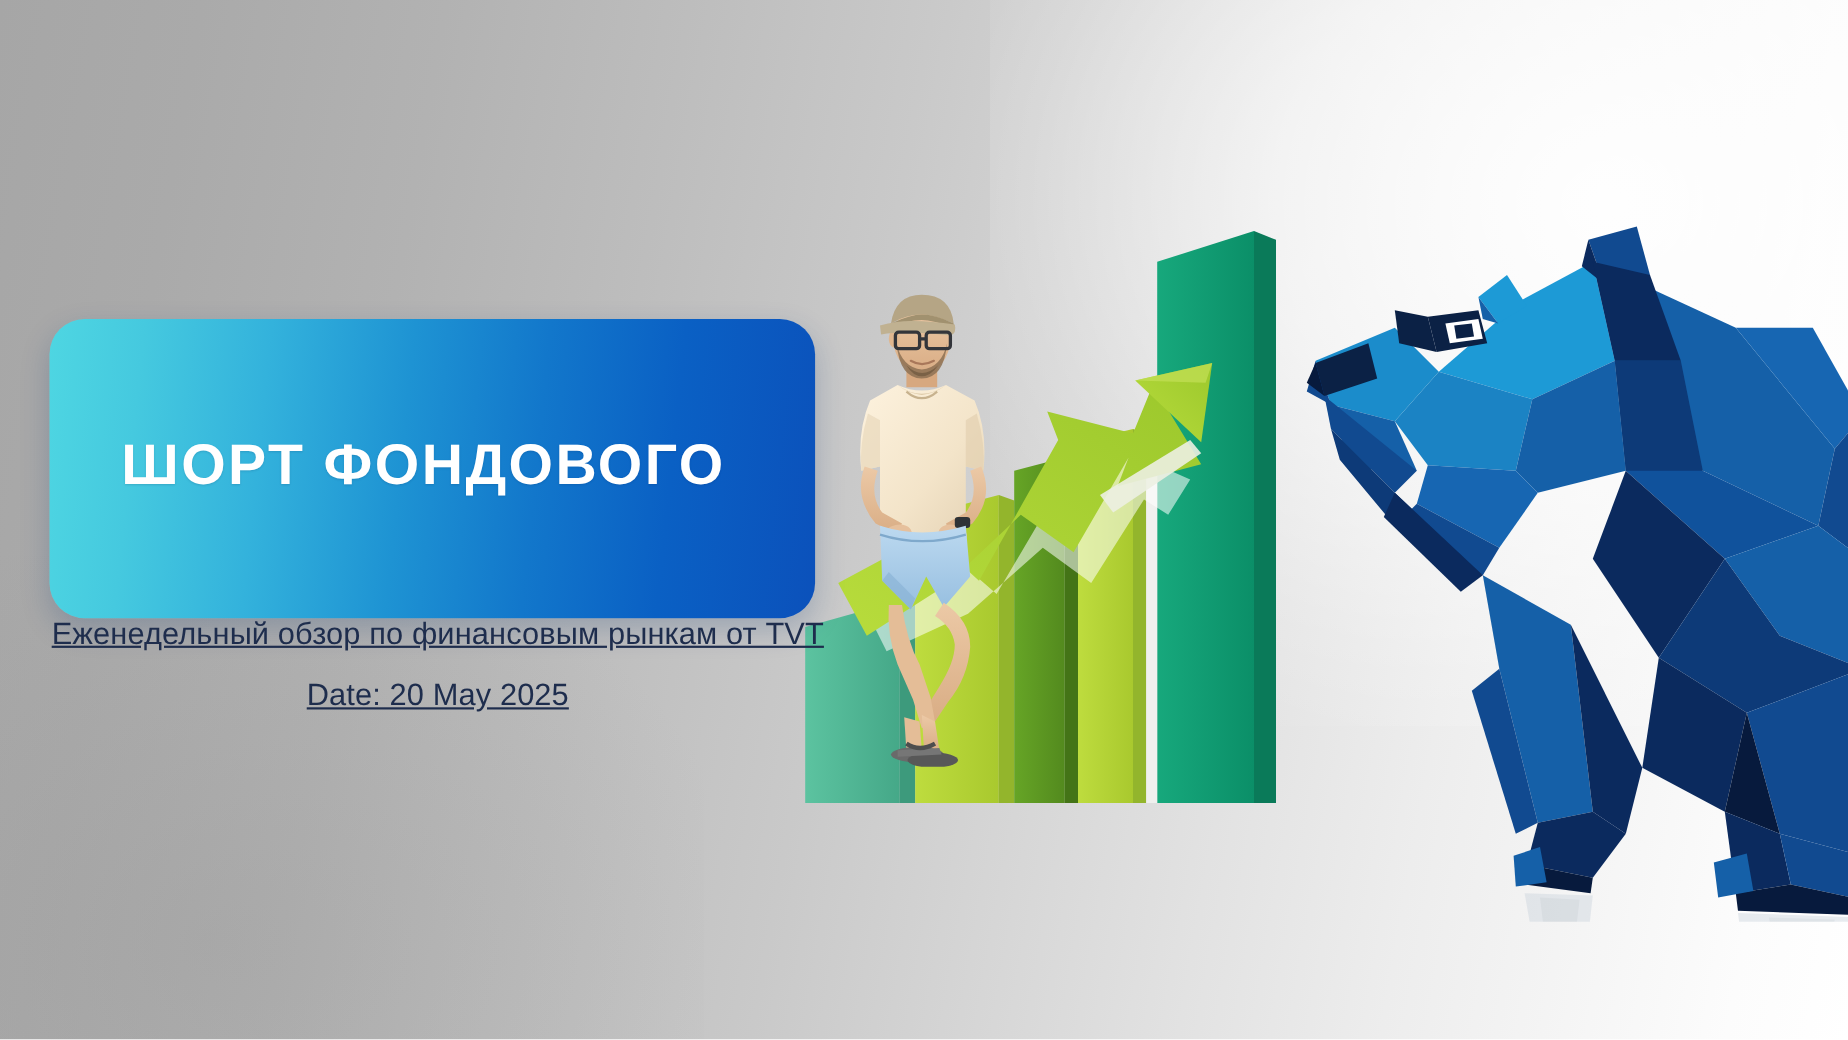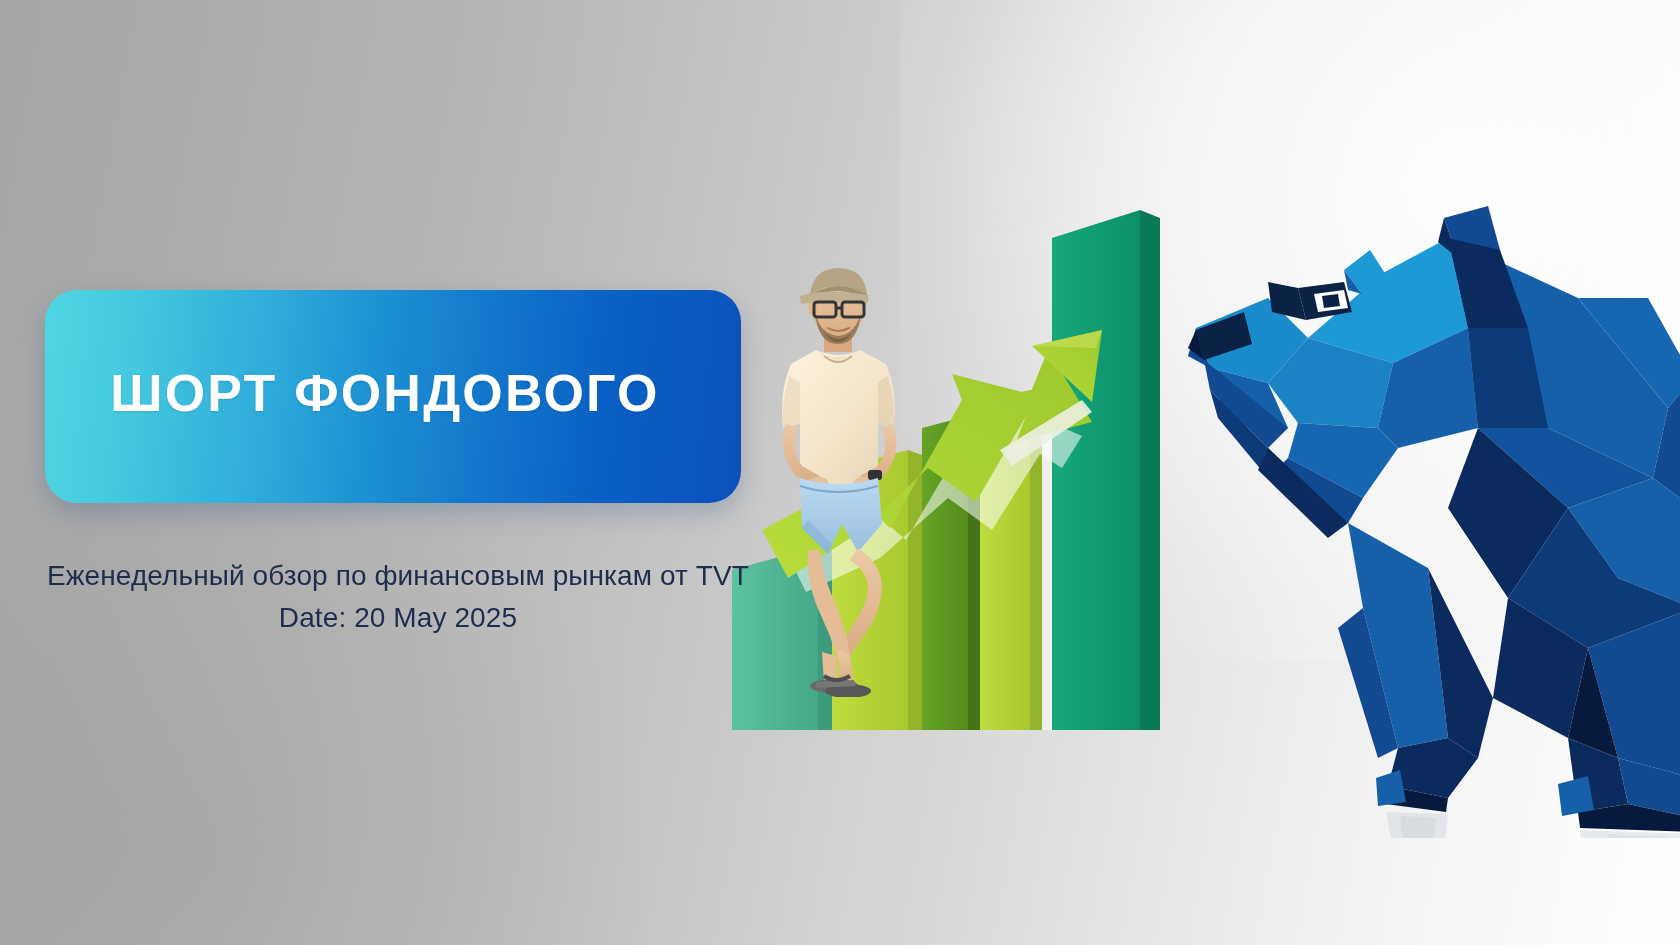--- a/index.html
+++ b/index.html
@@ -57,21 +57,21 @@
         rgba(160,160,160,0) 78%);
     pointer-events: none;
   }
 
   
   .title-banner {
     position: absolute;
     left: 45px;
     top: 290px;
     width: 696px;
-    height: 213px;
+    height: 272px;
     border-radius: 32px;
     background: linear-gradient(96deg,
         #4ed6e2 0%,
         #45c9df 12%,
         #33b2dc 28%,
         #1e93d3 46%,
         #1277cb 63%,
         #0a60c4 80%,
         #0b51bb 100%);
     box-shadow: 0 10px 26px rgba(20,60,120,0.22);
@@ -103,29 +103,31 @@
     text-align: center;
   }
   .subtitle-line-1 {
     color: #1e2d4d;
     font-family: "Liberation Sans", sans-serif;
     font-weight: 300;
     font-size: 28px;
     letter-spacing: 0.1px;
     line-height: 1.42;
     white-space: nowrap;
+    text-decoration: underline;
   }
   .subtitle-line-2 {
     color: #1e2d4d;
     font-family: "Liberation Sans", sans-serif;
     font-weight: 300;
     font-size: 28px;
     letter-spacing: 0.1px;
     line-height: 1.42;
-    margin-top: 2px;
+    margin-top: 16px;
+    text-decoration: underline;
   }
 
   
   .chart-graphic {
     position: absolute;
     left: 700px;
     top: 150px;
     width: 520px;
     height: 600px;
   }

